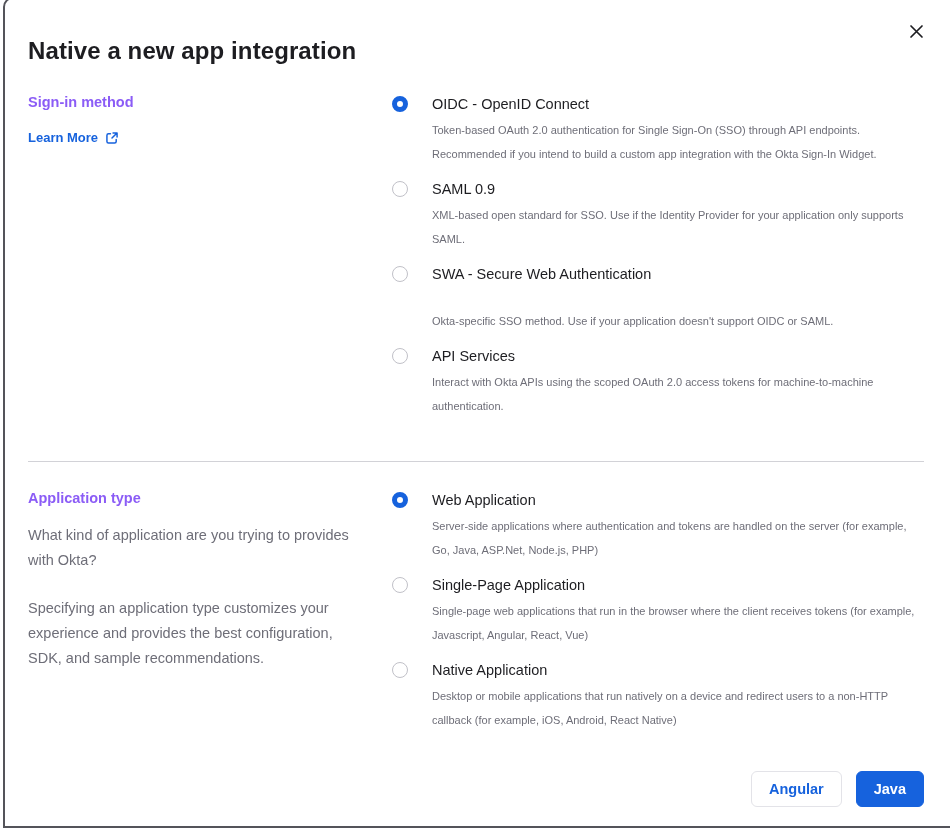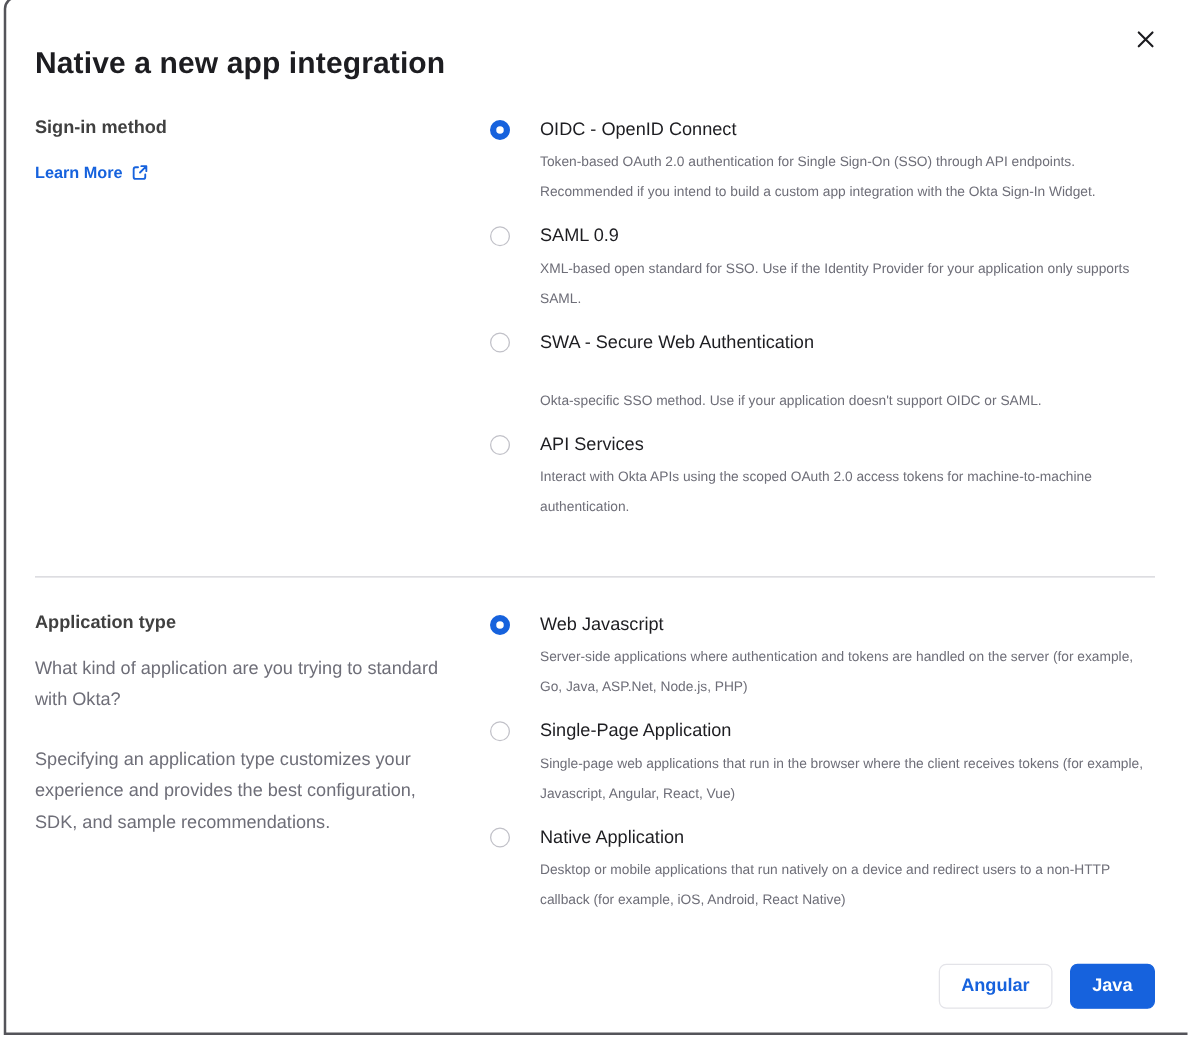--- a/index.html
+++ b/index.html
@@ -22,21 +22,21 @@
 
   .dialog-title {
     margin-top: 38px;
     font-size: 24px; font-weight: 700; letter-spacing: 0.1px; color: #1d1d21;
   }
 
   .section-row { display: flex; align-items: flex-start; margin-top: 29px; }
   .left-col  { width: 337px; flex: 0 0 337px; }
   .right-col { flex: 1; margin-left: 27px; }
 
-  .section-label { font-size: 14.5px; font-weight: 700; color: #404040; line-height: 17px; }
+  .section-label { font-size: 14.5px; font-weight: 700; color: #8b5cf6; line-height: 17px; }
 
   .learn-more {
     margin-top: 19px; display: inline-flex; align-items: center; gap: 7px;
     font-size: 13px; font-weight: 700; color: #1662dd; text-decoration: none; cursor: pointer;
   }
 
   .left-paragraph { margin-top: 16px; font-size: 14.5px; line-height: 25px; color: #6e6e78; }
   .left-paragraph + .left-paragraph { margin-top: 23px; }
 
   .option { display: flex; gap: 24px; margin-bottom: 13px; cursor: pointer; }
@@ -118,28 +118,28 @@
     </span>
   </div>
 </div>
   </div>
 
   <hr class="divider">
 
   <div class="section-row second">
     <div class="left-col">
       <div class="section-label">Application type</div>
-      <p class="left-paragraph">What kind of application are you trying to standard with Okta?</p>
+      <p class="left-paragraph">What kind of application are you trying to provides with Okta?</p>
       <p class="left-paragraph">Specifying an application type customizes your experience and provides the best configuration, SDK, and sample recommendations.</p>
     </div>
     <div class="right-col">
   <div class="option">
     <span class="radio selected"></span>
     <span class="opt-body">
-      <span class="opt-label">Web Javascript</span>
+      <span class="opt-label">Web Application</span>
       <span class="opt-desc" style="display:block;">Server-side applications where authentication and tokens are handled on the server (for example, Go, Java, ASP.Net, Node.js, PHP)</span>
     </span>
   </div>
 
   <div class="option">
     <span class="radio"></span>
     <span class="opt-body">
       <span class="opt-label">Single-Page Application</span>
       <span class="opt-desc" style="display:block;">Single-page web applications that run in the browser where the client receives tokens (for example, Javascript, Angular, React, Vue)</span>
     </span>

